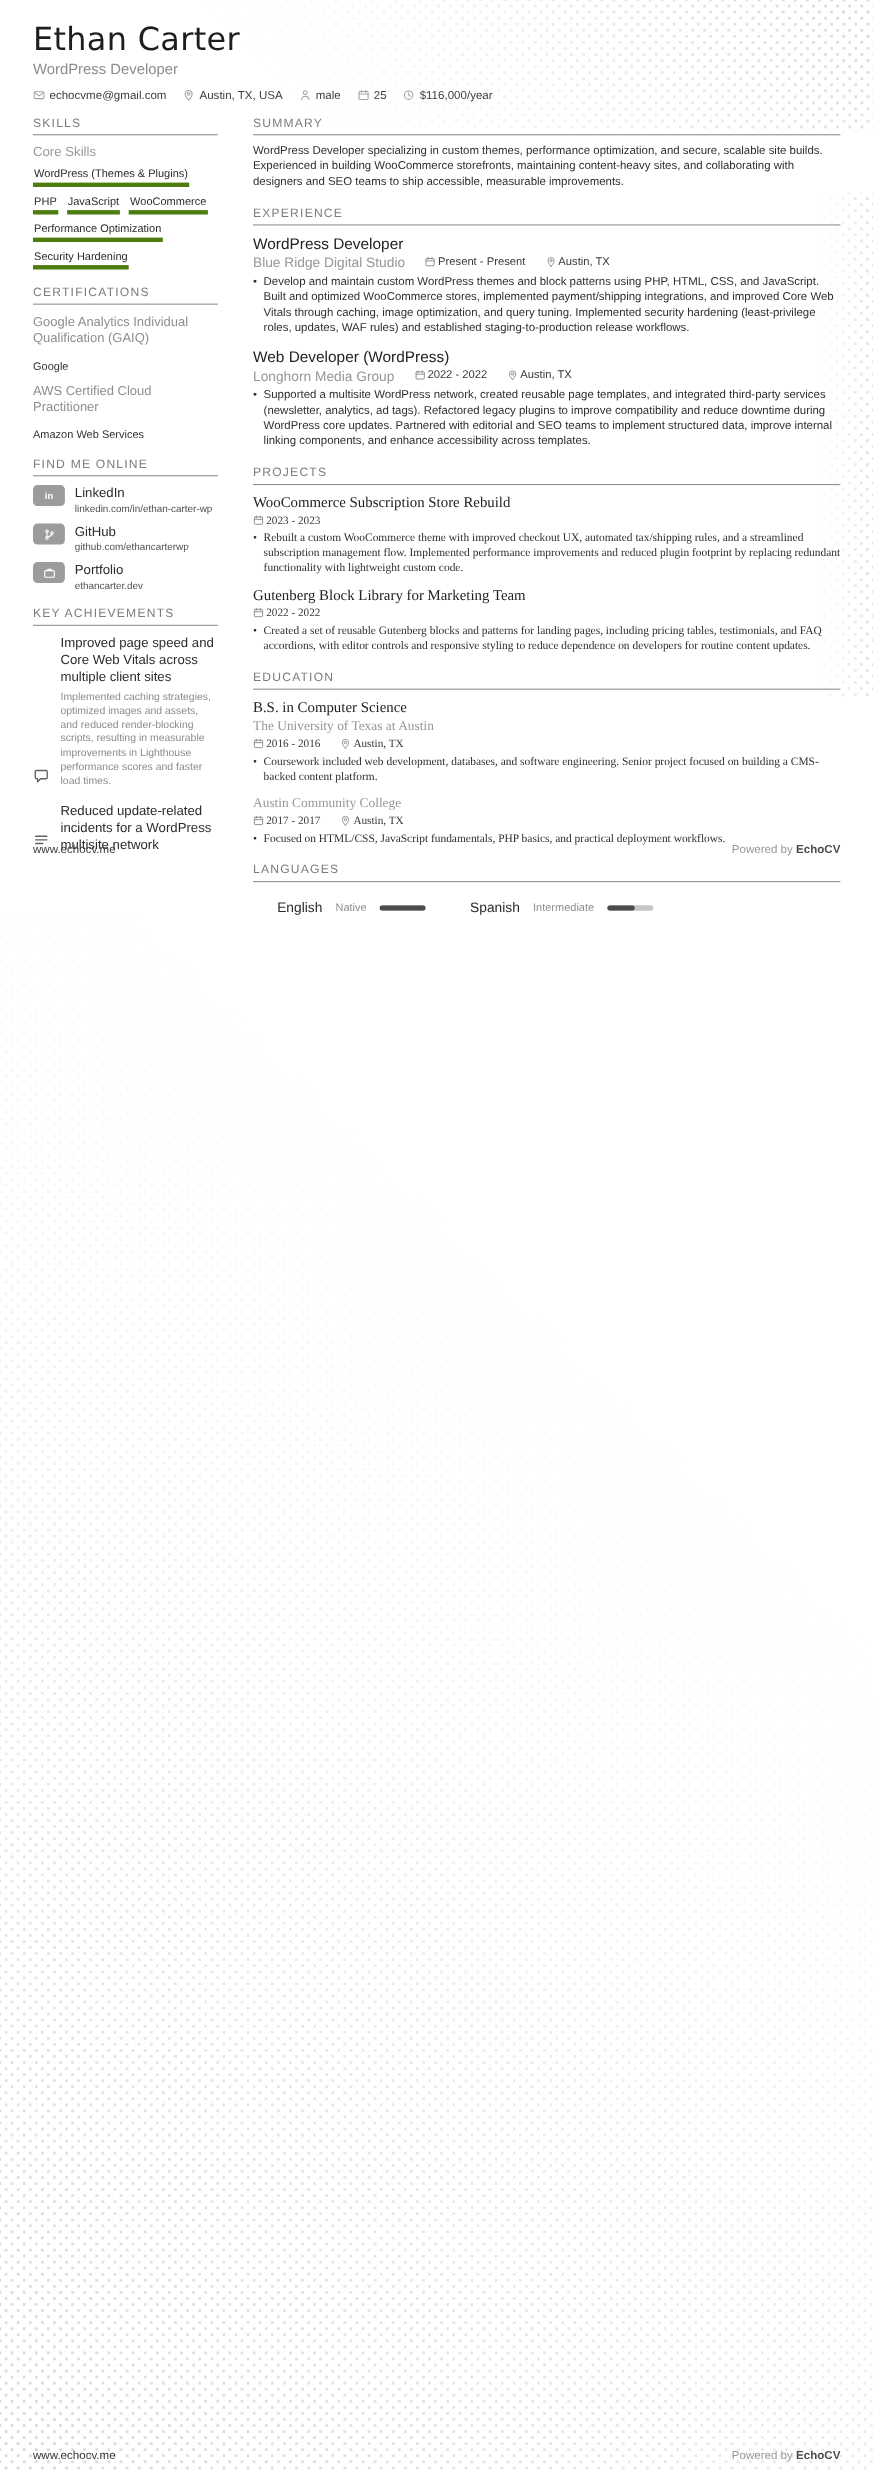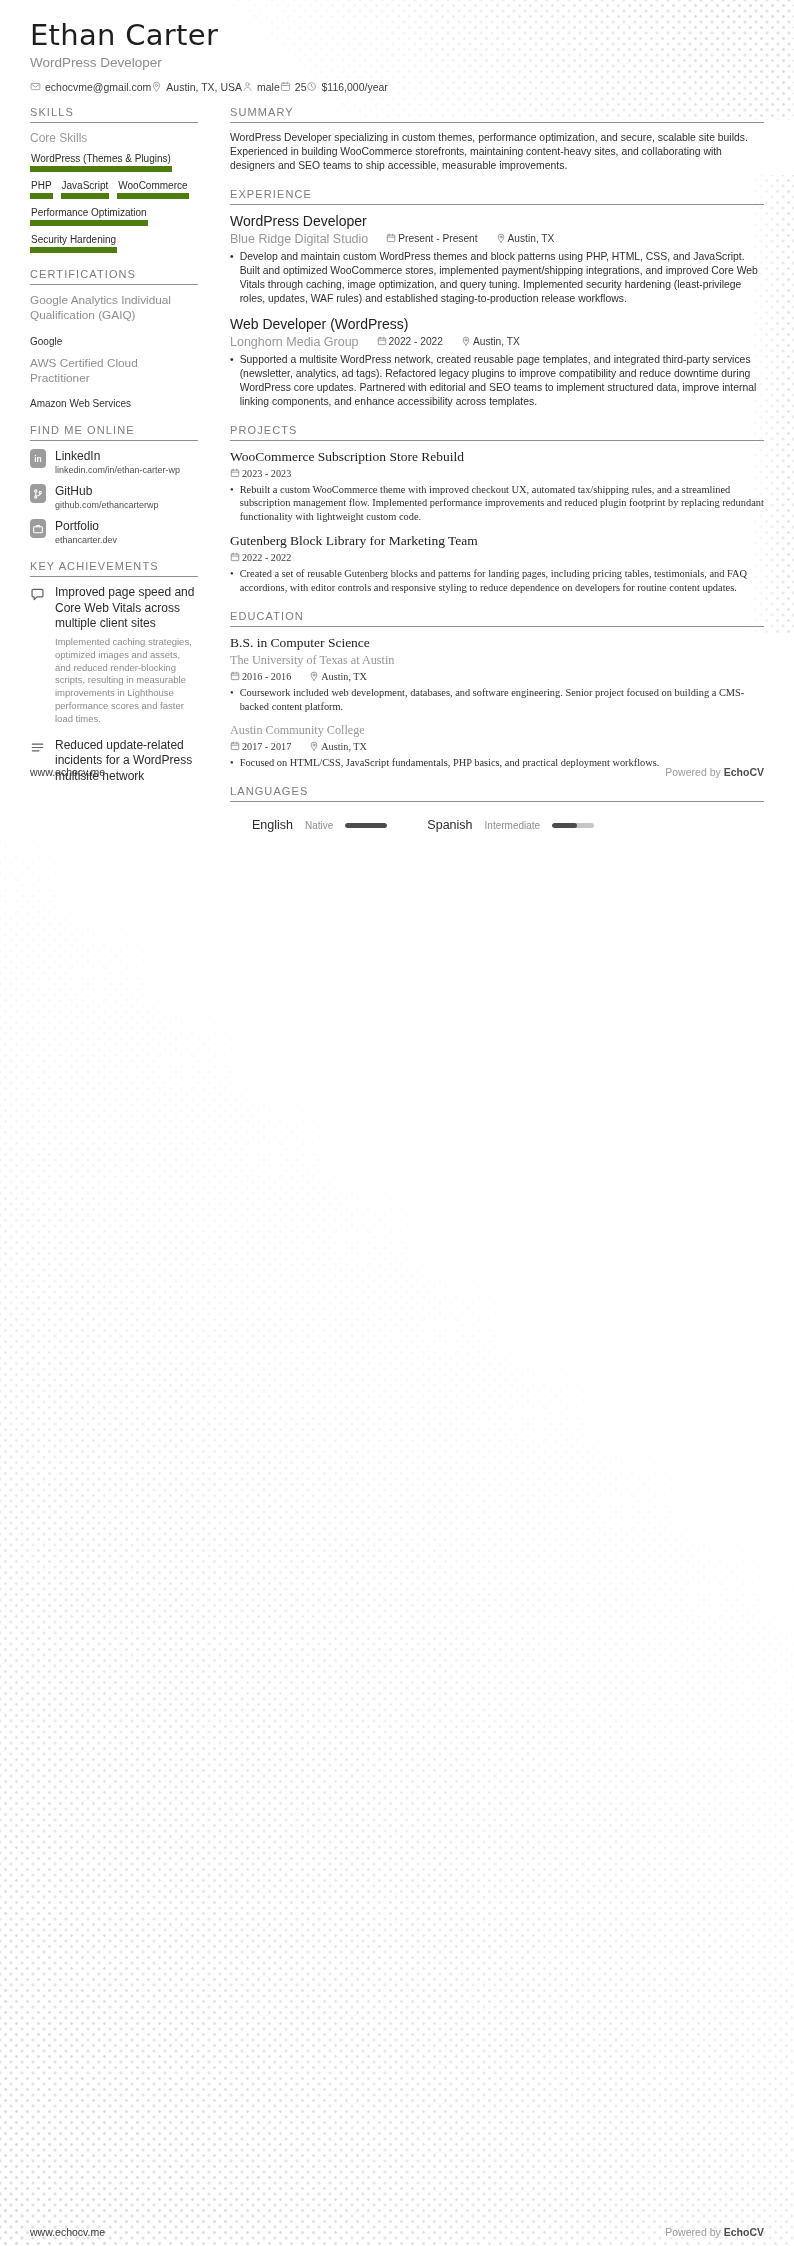--- a/index.html
+++ b/index.html
@@ -25,55 +25,55 @@
   .dots-bottom { left:0; top:830px; width:794px; height:1416px;
     -webkit-mask-image:linear-gradient(45deg, rgba(0,0,0,.9) 0%, rgba(0,0,0,.45) 38%, transparent 70%);
     mask-image:linear-gradient(45deg, rgba(0,0,0,.9) 0%, rgba(0,0,0,.45) 38%, transparent 70%); }
 
   
   .page1 { position:absolute; top:0; left:0; width:794px; height:794px; z-index:1; }
   .hdr { padding:20px 30px 0; }
   .name { margin:0; font-family:"DejaVu Sans", sans-serif; font-size:29px; font-weight:500;
           color:#1e1e1e; letter-spacing:.3px; line-height:1.1; }
   .subtitle { margin-top:3px; font-size:13.5px; color:#8c8c8c; }
-  .contact-row { display:flex; align-items:center; margin-top:11px;
+  .contact-row { display:flex; align-items:center; gap:15px; margin-top:11px;
                  font-size:10.5px; color:#3d3d3d; flex-wrap:wrap; }
   .c-item { display:inline-flex; align-items:center; gap:4px; }
   .ci { width:11px; height:11px; fill:none; stroke:#a3a3a3; stroke-width:1.4;
         stroke-linecap:round; stroke-linejoin:round; flex:none; }
   .mi { width:10px; height:10px; fill:none; stroke:#8f8f8f; stroke-width:1.4;
         stroke-linecap:round; stroke-linejoin:round; flex:none; }
   .ai { width:15px; height:15px; fill:none; stroke:#606060; stroke-width:1.3;
         stroke-linecap:round; stroke-linejoin:round; flex:none; }
 
   .columns { display:flex; gap:32px; padding:13px 30px 0; }
   .col-left { width:168px; flex:none; }
   .col-right { flex:1; min-width:0; }
 
   .section { margin-bottom:15px; }
   .sec-head { font-size:11px; letter-spacing:1.1px; color:#7c7c7c;
               padding-bottom:4px; border-bottom:1px solid #909090; margin-bottom:8px; }
 
   
   .skills-group { font-size:12px; color:#9a9a9a; margin:2px 0 8px; }
   .chips { display:flex; flex-wrap:wrap; column-gap:8px; row-gap:8px; }
-  .chip { font-size:10px; color:#2b2b2b; padding:0 1px 2px; border-bottom:6px solid #4d7c0f;
+  .chip { font-size:10px; color:#2b2b2b; padding:0 1px 2px; border-bottom:4px solid #4d7c0f;
           white-space:nowrap; }
   .cert-item { margin-bottom:9px; }
   .cert-title { font-size:11.8px; color:#8e8e8e; line-height:1.3; }
   .cert-issuer { font-size:10px; color:#323232; margin-top:12px; }
   .link-item { display:flex; gap:9px; margin-bottom:9px; align-items:flex-start; }
-  .tile { width:16px; height:19px; border-radius:4px; background:#9c9c9c; color:#fff;
+  .tile { width:29px; height:19px; border-radius:4px; background:#9c9c9c; color:#fff;
           display:flex; align-items:center; justify-content:center; flex:none;
           font-size:8.5px; font-weight:bold; }
   .tile svg { width:12px; height:12px; fill:none; stroke:#fff; stroke-width:1.4;
               stroke-linecap:round; stroke-linejoin:round; }
   .link-label { font-size:12px; color:#2b2b2b; }
   .link-url { font-size:9px; color:#4f4f4f; margin-top:2px; word-break:break-all; }
-  .ach-item { display:flex; gap:10px; margin-bottom:12px; }
+  .ach-item { display:flex; gap:10px; margin-bottom:12px;align-items:flex-end; }
   .ach-icon { margin-top:2px; }
   .ach-title { font-size:12px; color:#2b2b2b; line-height:1.3; }
   .ach-desc { font-size:9.5px; color:#8b8b8b; line-height:1.35; margin-top:4px; }
 
   
   .summary-text { font-size:10.4px; color:#2f2f2f; line-height:1.35; }
   .job { margin-bottom:10px; }
   .job-title { font-size:14px; color:#222; font-weight:500; }
   .job-meta { display:flex; align-items:baseline; gap:18px; margin-top:3px; flex-wrap:wrap; }
   .company { font-size:12.5px; color:#979797; }

